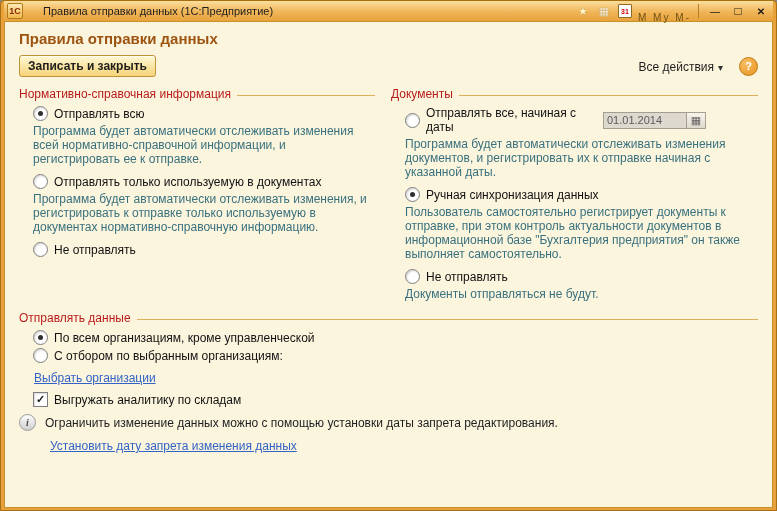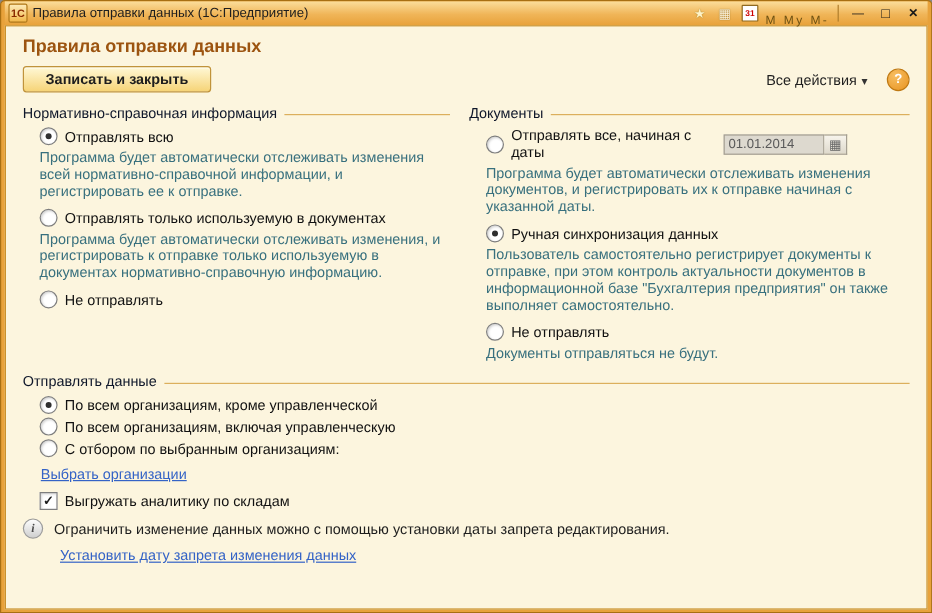--- a/index.html
+++ b/index.html
@@ -1,20 +1,20 @@
 <!DOCTYPE html>
 <html style="--title-color: #9C5410; --desc-color: #38707E; --link-color: #3463C6;"><head>
 <meta charset="utf-8">
 <style>
   html,body{margin:0;padding:0;background:#888;}
   body{font-family:"Liberation Sans", sans-serif;}
   .window{width:777px;height:511px;box-sizing:border-box;background:#E8A23B;
     padding:0 3px 3px;border-radius:4px 4px 0 0;border:1px solid #A86F12;position:relative;overflow:hidden;}
   
-  .titlebar{height:20px;display:flex;align-items:center;gap:4px;padding:0 3px;
+  .titlebar{height:20px;display:flex;align-items:center;gap:20px;padding:0 3px;
     background:linear-gradient(#FBDE9C,#F0B558 55%,#E8A23B);font-size:11px;color:#1E1E1E;}
   .app-badge{width:14px;height:14px;background:linear-gradient(#FCE9B6,#F2B84B);
     border:1px solid #B07A1D;color:#8A2B00;font-size:9px;font-weight:bold;
     display:flex;align-items:center;justify-content:center;border-radius:2px;flex:0 0 14px;}
   .tb-title{white-space:nowrap;overflow:hidden;}
   .tb-right{margin-left:auto;display:flex;align-items:center;gap:5px;}
   .tb-ic{width:16px;height:15px;display:flex;align-items:center;justify-content:center;font-size:11px;}
   .tb-star::before{content:"★";color:#FFF3C8;text-shadow:0 0 1px #8A6A00;}
   .tb-table::before{content:"▦";color:#FDF3DA;text-shadow:0 0 1px #7A5A10;}
   .tb-cal{background:#fff;border:1px solid #8F6A20;width:12px;height:12px;font-size:7px;color:#C00;
@@ -25,35 +25,35 @@
     font-size:10px;color:#1A1A1A;cursor:default;}
   .win-min::before{content:"—";}
   .win-max::before{content:"□";font-size:12px;}
   .win-close::before{content:"✕";font-weight:bold;}
   
   .client{height:487px;background:#FCF5DE;border:1px solid #C9912C;box-sizing:border-box;
     padding:4px 14px 0;overflow:hidden;}
   .page-title{font-size:15px;font-weight:bold;color:var(--title-color,#9C5410);margin:4px 0 8px;}
   .cmdbar{display:flex;align-items:center;margin-bottom:8px;}
   .btn-primary{background:linear-gradient(#FFF8D6,#F6D478);border:1px solid #C0933B;border-radius:3px;
-    padding:3px 18px;font-weight:bold;font-size:12px;color:#1E1E1E;
+    padding:3px 8px;font-weight:bold;font-size:12px;color:#1E1E1E;
     box-shadow:inset 0 1px 0 rgba(255,255,255,.7);cursor:default;font-family:inherit;}
   .cmd-right{margin-left:auto;display:flex;align-items:flex-end;gap:12px;}
   .btn-flat{background:transparent;border:none;font-size:12px;color:#1E1E1E;display:flex;
     align-items:center;gap:4px;cursor:default;font-family:inherit;padding:2px 4px;}
   .caret::before{content:"▾";font-size:10px;color:#333;}
   .btn-help{width:17px;height:17px;border-radius:50%;border:1px solid #BF7913;color:#fff;
     font-weight:bold;font-size:11px;display:flex;align-items:center;justify-content:center;
     background:radial-gradient(circle at 35% 30%,#F7BE62,#E8931F);cursor:default;}
   
   .columns{display:flex;gap:16px;}
   .col-left{flex:0 0 356px;}
   .col-right{flex:1;min-width:0;}
   .group-head{display:flex;align-items:center;margin:2px 0 5px;}
-  .group-title{font-size:12px;color:#0f172a;white-space:nowrap;}
+  .group-title{font-size:12px;color:#b91c1c;white-space:nowrap;}
   .group-line{flex:1;border-top:1px solid #DCAF5C;margin-left:6px;margin-top:2px;height:0;}
   .opt{display:flex;align-items:center;gap:6px;padding-left:14px;margin:3px 0;font-size:12px;color:#111;}
   .radio{width:13px;height:13px;border-radius:50%;border:1px solid #7E7E7E;background:#fff;
     display:inline-flex;align-items:center;justify-content:center;flex:0 0 13px;
     box-shadow:inset 1px 1px 2px rgba(0,0,0,.18);}
   .radio.on::after{content:"";width:5px;height:5px;border-radius:50%;background:#2F2F2F;}
   .cb{width:13px;height:13px;border:1px solid #7E7E7E;background:#fff;display:inline-flex;
     align-items:center;justify-content:center;flex:0 0 13px;box-shadow:inset 1px 1px 2px rgba(0,0,0,.15);}
   .cb.on::after{content:"✓";font-size:11px;font-weight:bold;color:#1D1D1D;margin-top:-1px;}
   .desc{margin:2px 0 8px;padding-left:14px;font-size:12px;line-height:14px;color:var(--desc-color,#38707E);}
@@ -172,24 +172,20 @@
         <span class="group-title">Отправлять данные</span>
         <span class="group-line"></span>
       </div>
 
       <div class="opt">
         <span class="radio on"></span>
         <span>По всем организациям, кроме управленческой</span>
       </div>
       <div class="opt">
         <span class="radio"></span>
-        <span>По всем организациям, включая управленческую</span>
-      </div>
-      <div class="opt">
-        <span class="radio"></span>
         <span>С отбором по выбранным организациям:</span>
       </div>
       <div class="link-row">
         <a class="link">Выбрать организации</a>
       </div>
     </div>
 
     <div>
 
       <div class="opt">

